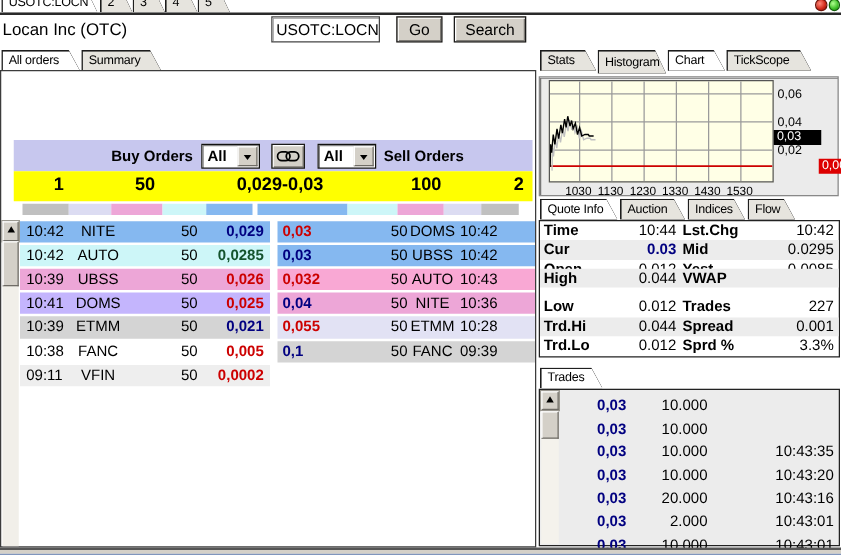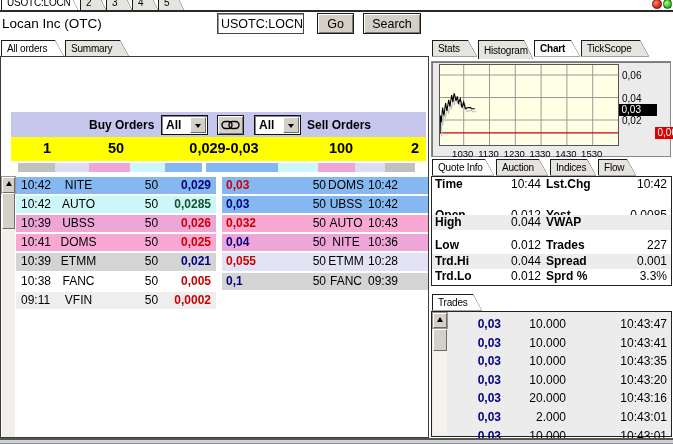--- a/index.html
+++ b/index.html
@@ -4,21 +4,21 @@
 <style>
 * {margin:0;padding:0;box-sizing:border-box;}
 html,body {width:673px;height:444px;overflow:hidden;}
 body {position:relative;font-family:"Liberation Sans",sans-serif;background:#fff;color:#000;}
 .abs {position:absolute;}
 
 
 .tab {position:absolute;background:#1c1c1c;clip-path:polygon(0 0, calc(100% - 9px) 0, 100% 100%, 0 100%);}
 .tab .inner {position:absolute;left:1px;top:1px;right:0;bottom:0;background:#e6e4de;clip-path:polygon(0 0, calc(100% - 8.6px) 0, 100% 100%, 0 100%);display:flex;align-items:center;font-size:10px;padding-left:5px;white-space:nowrap;overflow:hidden;letter-spacing:-0.2px;}
 .tab.active .inner {background:#fff;}
-.tab.bold .inner {font-weight:bold;}
+.tab.bold .inner {font-weight:normal;}
 .toptab {height:19px;top:-9px;}
 .toptab .inner {align-items:flex-end;padding-bottom:2px;}
 
 #topline {left:0;top:10px;width:673px;height:2px;background:#2a2a2a;}
 
 
 #title {left:2px;top:16px;font-size:13.5px;font-weight:normal;}
 #symin {left:217px;top:13px;width:87px;height:21px;border:1.5px solid #444;box-shadow:inset 1px 1px 0 #999;background:#fff;font-family:"Liberation Sans",sans-serif;font-size:12.5px;padding-left:3px;}
 .btn {position:absolute;background:#d4d0c8;border:1px solid #1a1a1a;box-shadow:inset 1px 1px 0 #fff, inset -1px -1px 0 #7d7a74;font-size:12.5px;display:flex;align-items:center;justify-content:center;}
 #go {left:317px;top:13px;width:37px;height:21px;}
@@ -205,21 +205,21 @@
         <span class="mm">AUTO</span>
         <span class="sz">50</span>
         <span class="px" style="color: #14532d;">0,0285</span>
       </div>
       <div class="brow" style="top: 38.4px; background: rgb(237, 166, 215);">
         <span class="t">10:39</span>
         <span class="mm">UBSS</span>
         <span class="sz">50</span>
         <span class="px" style="color: rgb(204, 0, 0);">0,026</span>
       </div>
-      <div class="brow" style="top: 57.6px; background: #f9a8d4;">
+      <div class="brow" style="top: 57.6px; background: #c4b5fd;">
         <span class="t">10:41</span>
         <span class="mm">DOMS</span>
         <span class="sz">50</span>
         <span class="px" style="color: rgb(204, 0, 0);">0,025</span>
       </div>
       <div class="brow" style="top: 76.8px; background: rgb(212, 212, 212);">
         <span class="t">10:39</span>
         <span class="mm">ETMM</span>
         <span class="sz">50</span>
         <span class="px" style="color: rgb(1, 0, 128);">0,021</span>
@@ -335,20 +335,26 @@
     </div>
   </div>
 
 <div id="qtable" class="abs">
     <div class="qrow" style="top: 0px;">
       <span class="l1">Time</span>
       <span class="v1">10:44</span>
       <span class="l2">Lst.Chg</span>
       <span class="v2">10:42</span>
     </div>
+    <div class="qrow alt" style="top: 15.3px;">
+      <span class="l1">Cur</span>
+      <span class="v1 navy">0.03</span>
+      <span class="l2">Mid</span>
+      <span class="v2">0.0295</span>
+    </div>
     <div class="qrow" style="top: 30.6px;">
       <span class="l1">Open</span>
       <span class="v1">0.012</span>
       <span class="l2">Yest</span>
       <span class="v2">0.0085</span>
     </div>
     <div class="qrow alt" style="top: 38px;">
       <span class="l1">High</span>
       <span class="v1">0.044</span>
       <span class="l2">VWAP</span>
@@ -384,26 +390,24 @@
   <div id="tscroll">
     <div class="sbtn" style="top:0;height:15px">
         <span class="triup" style="top:3px"></span>
       </div>
     <div id="tthumb"></div>
   </div>
   <div id="trows"></div>
 <div class="trow" style="top: 3px;">
       <span class="px">0,03</span>
       <span class="sz">10.000</span>
-      <span class="tm">10:43:47</span>
     </div>
     <div class="trow" style="top: 21.6px;">
       <span class="px">0,03</span>
       <span class="sz">10.000</span>
-      <span class="tm">10:43:41</span>
     </div>
     <div class="trow" style="top: 40.2px;">
       <span class="px">0,03</span>
       <span class="sz">10.000</span>
       <span class="tm">10:43:35</span>
     </div>
     <div class="trow" style="top: 58.8px;">
       <span class="px">0,03</span>
       <span class="sz">10.000</span>
       <span class="tm">10:43:20</span>

